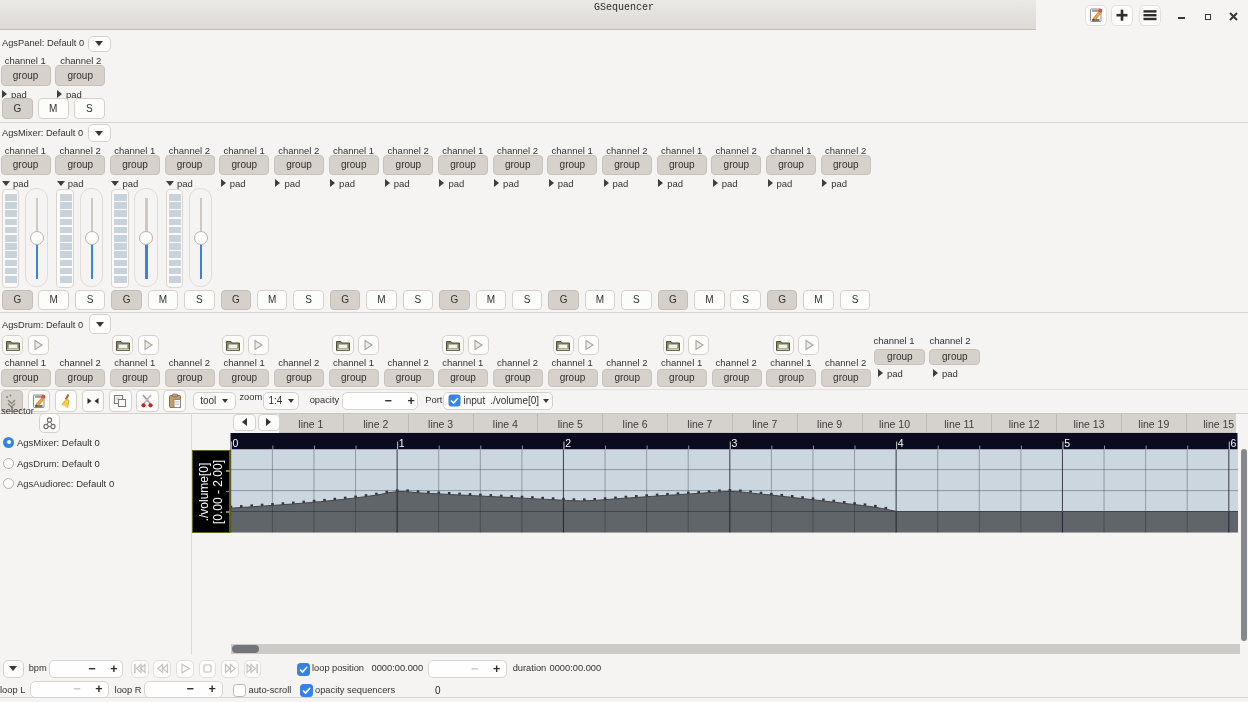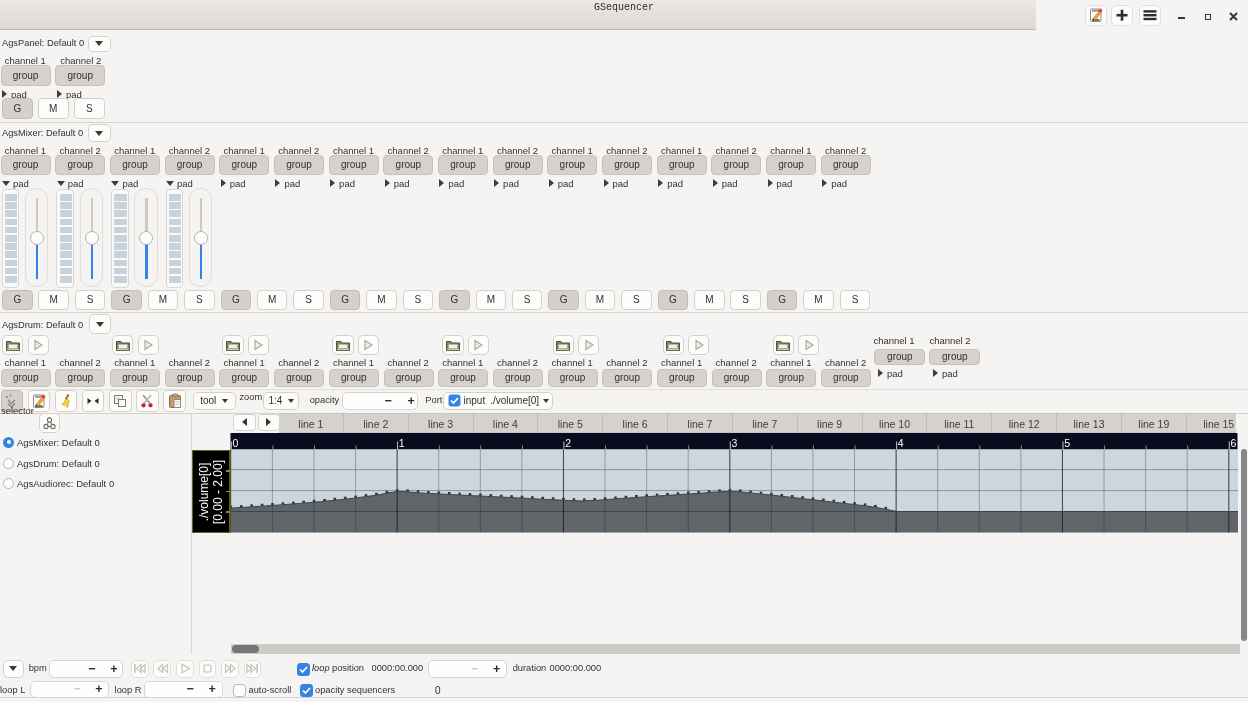--- a/index.html
+++ b/index.html
@@ -659,21 +659,21 @@
     <svg width="13" height="11" viewBox="0 0 13 11">
       <path d="M1 1.5 L5.5 5.5 L1 9.5 Z" fill="none" stroke="#c6c2bc" stroke-width="1.2"></path>
       <path d="M5 1.5 L9.5 5.5 L5 9.5 Z" fill="none" stroke="#c6c2bc" stroke-width="1.2"></path>
       <rect x="10.4" y="1" width="1.6" height="9" fill="#c6c2bc"></rect>
     </svg>
   </div>
 <div class="cb on" style="left:296.6px;top:662.5px;"></div>
 <svg class="abs" style="left:296.6px;top:662.5px;" width="13" height="13" viewBox="0 0 13 13">
     <path d="M3 6.5 L5.5 9 L10 4" stroke="#fff" stroke-width="1.7" fill="none"></path>
   </svg>
-<div class="lbl12" style="left:312px;top:663px;font-style:italic;">loop</div>
+<div class="lbl12" style="left:312px;top:663px;">loop</div>
 <div class="lbl12" style="left:332px;top:663px;">position</div>
 <div class="lbl12" style="left:371.5px;top:663px;">0000:00.000</div>
 <div class="spin" style="left:428px;top:660px;width:79px;height:17.5px;">
     <span class="v" style="top:1.5px;">0</span>
     <span class="pm dis" style="left:42px;top:0.5px;">−</span>
     <span class="pm" style="left:64px;top:0.5px;">+</span>
   </div>
 <div class="lbl12" style="left:512.7px;top:663px;">duration</div>
 <div class="lbl12" style="left:549.5px;top:663px;">0000:00.000</div>
 <div class="lbl12" style="left:0px;top:685px;">loop L</div>

